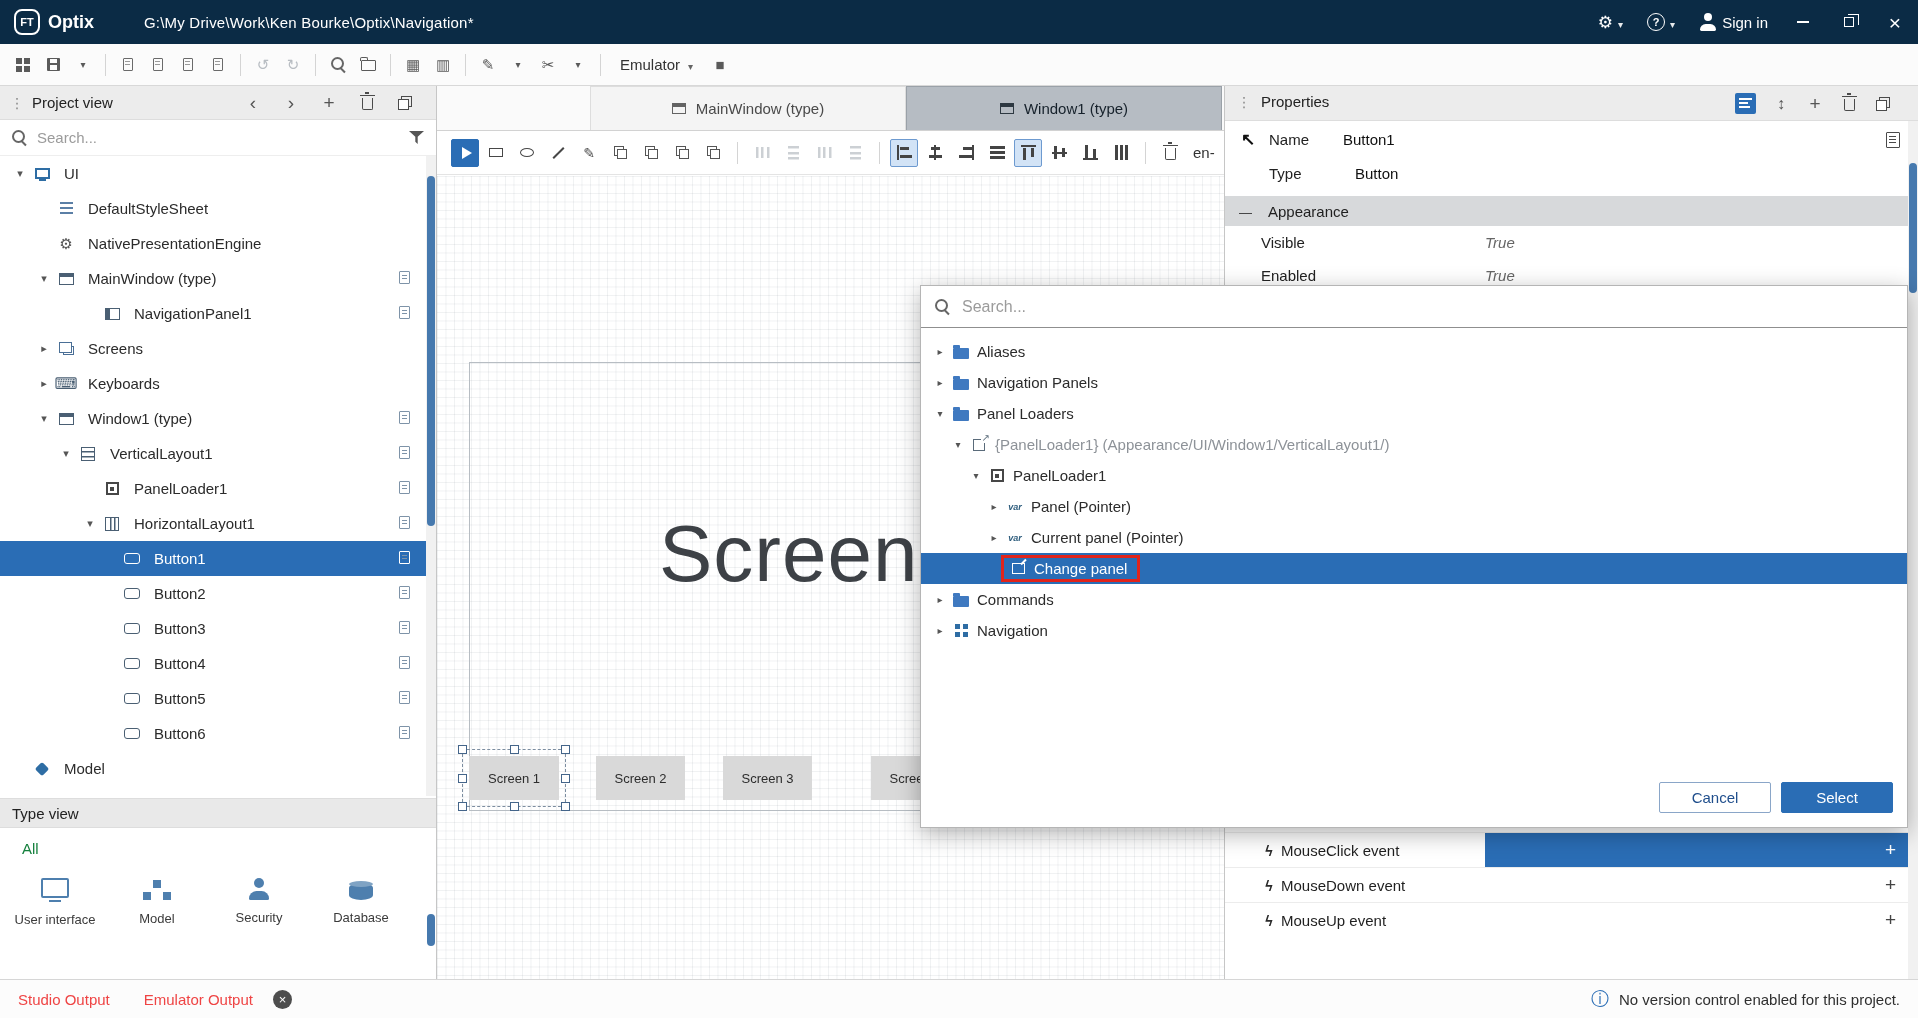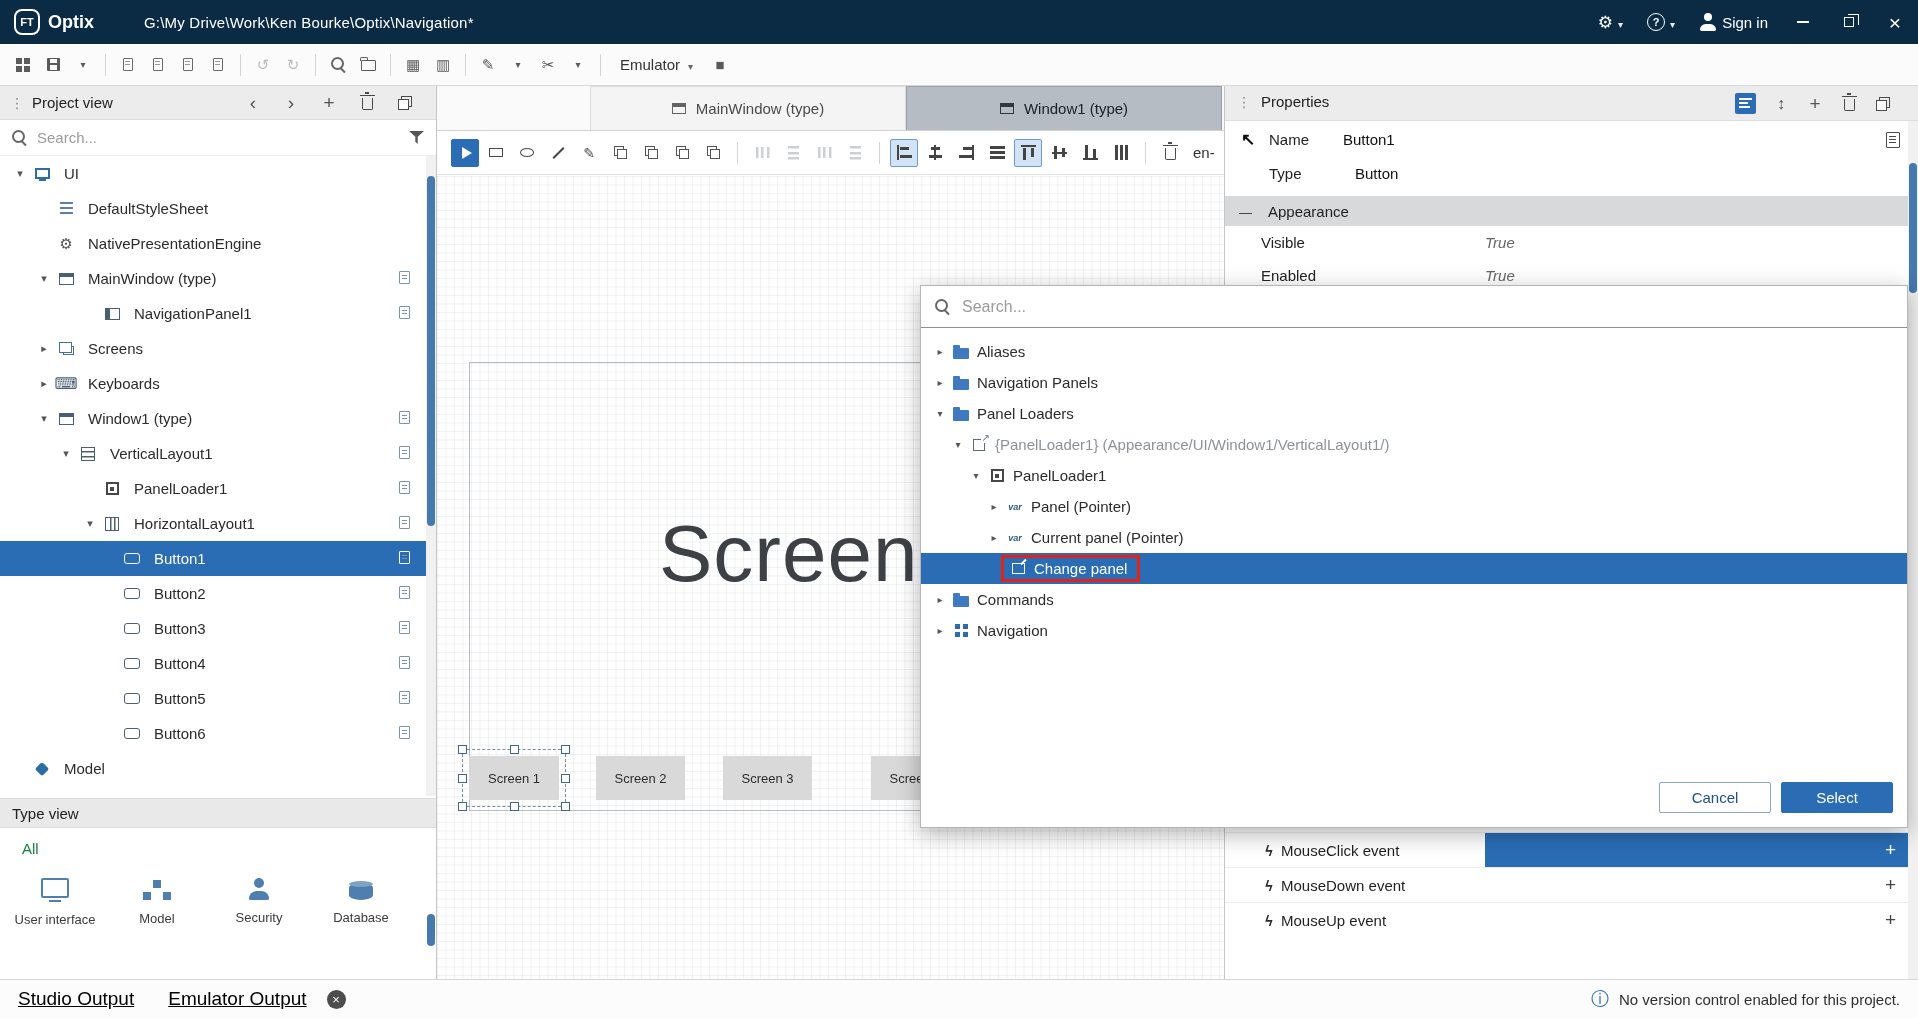--- a/index.html
+++ b/index.html
@@ -211,21 +211,21 @@
 .prow.selected *{color:#fff!important}
 .prow.dim .lbl{color:#8d9298}
 .redbox{display:inline-flex;align-items:center;border:3px solid var(--red);padding:2px 10px 2px 2px;margin-left:-2px}
 .pop-footer{flex:none;display:flex;justify-content:flex-end;gap:10px;padding:10px 14px 14px}
 .btn{min-width:112px;height:31px;display:flex;align-items:center;justify-content:center;font-size:15px;border-radius:2px}
 .btn-secondary{background:#fff;border:1px solid #8aa6c8;color:#1f4e8c}
 .btn-primary{background:var(--accent);color:#fff;border:1px solid var(--accent)}
 
 
 .statusbar{position:absolute;left:0;right:0;bottom:0;height:39px;background:#fcfcfc;border-top:1px solid #d6d6d6;display:flex;align-items:center;padding:0 18px;gap:34px}
-.slink{color:#000000;text-decoration:underline;font-size:19px}
+.slink{color:#ef4444;font-size:15px}
 .sclose{width:19px;height:19px;border-radius:50%;background:#4d4d4d;color:#fff;display:flex;align-items:center;justify-content:center;margin-left:-14px}
 .sclose::after{content:"×";font-size:13px}
 .smsg{margin-left:auto;display:flex;align-items:center;gap:10px;color:#2f2f2f}
 .ic-info::after{content:"ⓘ";color:var(--accent);font-size:18px}
 </style>
 </head>
 <body>
 
 <div class="app">
 

